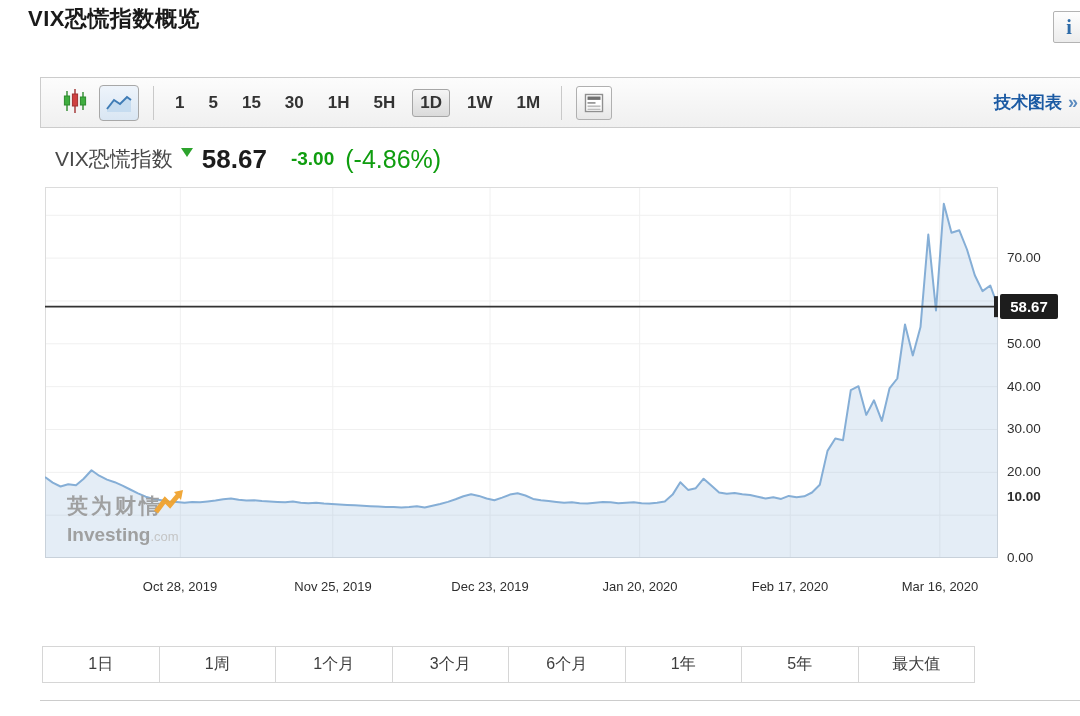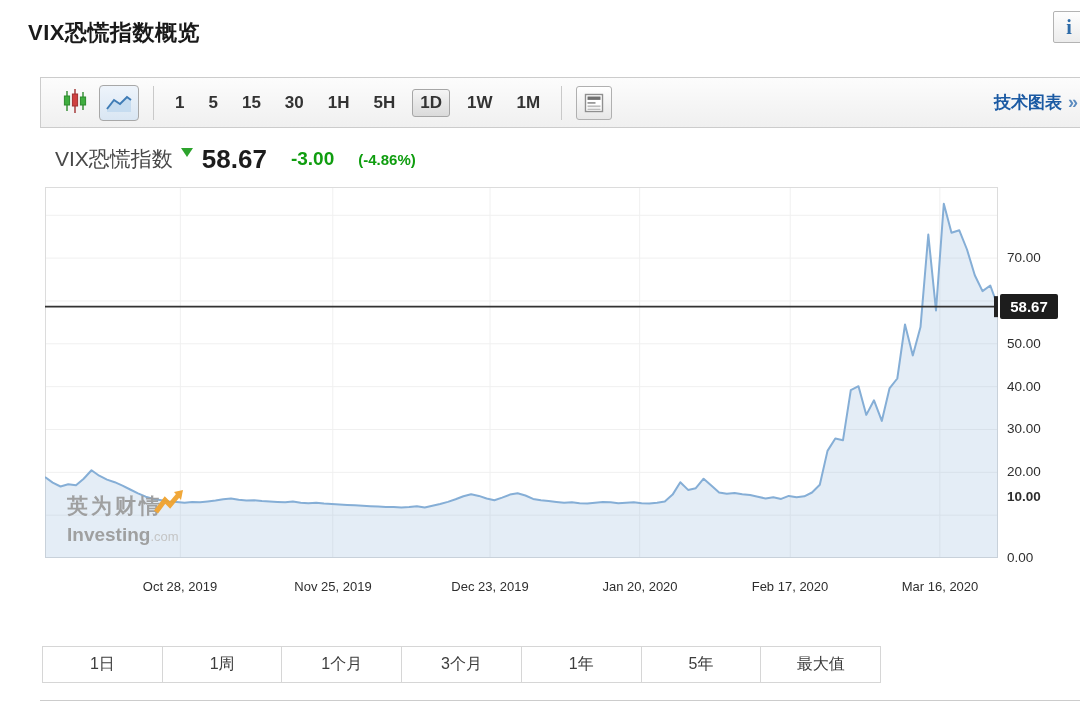--- a/index.html
+++ b/index.html
@@ -1,19 +1,19 @@
 <!DOCTYPE html>
 <html><head>
 <meta charset="utf-8">
 <style>
   * { margin:0; padding:0; box-sizing:border-box; }
   html,body { width:1080px; height:716px; overflow:hidden; background:#fff;
               font-family:"Liberation Sans","DejaVu Sans",sans-serif; position:relative; }
 
-  .page-title { position:absolute; left:28px; top:18px; font-size:22px; font-weight:bold;
+  .page-title { position:absolute; left:28px; top:4px; font-size:22px; font-weight:bold;
                 color:#1a1a1a; letter-spacing:0.5px; }
 
   .info-btn { position:absolute; left:1053px; top:11px; width:32px; height:32px;
               border:1px solid #b3b3b3; border-radius:2px;
               background:linear-gradient(#fefefe,#ececec);
               display:flex; align-items:center; justify-content:center;
               font-family:"Liberation Serif",serif; font-weight:bold; font-size:20px; color:#2f6ca8; }
 
   .toolbar { position:absolute; left:40px; top:77px; width:1040px; height:51px;
              border:1px solid #ccc; border-right:none;
@@ -34,39 +34,39 @@
   .tech-link { margin-left:auto; margin-right:2px; font-size:17px; font-weight:bold;
                color:#1b5aa3; display:flex; align-items:center; gap:6px; text-decoration:none; }
   .tech-link .arrows { color:#5c8cc0; font-size:18px; }
 
   .quote { position:absolute; left:55px; top:141px; height:36px; display:flex; align-items:center; }
   .q-name { font-size:21px; color:#484848; }
   .q-arrow { width:0; height:0; border-left:6px solid transparent; border-right:6px solid transparent;
              border-top:9px solid #2da32d; margin:0 9px 0 8px; transform:translateY(-7px); }
   .q-price { font-size:26px; font-weight:bold; color:#1c1c1c; }
   .q-change { font-size:19px; font-weight:bold; color:#0f9d0f; margin-left:24px; }
-  .q-pct { font-size:15px; font-weight:bold; color:#0f9d0f; margin-left:24px; }
+  .q-pct { font-size:25px; font-weight:normal; color:#0f9d0f; margin-left:11px; }
 
   .plot-svg { position:absolute; left:45px; top:187px; }
 
   .price-badge { position:absolute; left:1000px; width:58px; height:25px; background:#1d1d1d;
                  color:#fff; font-size:15px; font-weight:bold; border-radius:2px;
                  display:flex; align-items:center; justify-content:center; }
   .y-label { position:absolute; left:1007px; font-size:13.5px; color:#2e2e2e; line-height:18px; }
   .x-label { position:absolute; top:579px; font-size:13px; color:#2e2e2e;
              transform:translateX(-50%); white-space:nowrap; }
 
   .watermark { position:absolute; left:67px; top:488px; opacity:0.95; }
   .wm-cn { font-size:21px; font-weight:bold; color:#9c9c9c; letter-spacing:3px; line-height:36px; }
   .wm-en-row { margin-top:0px; }
   .wm-en { font-size:19px; font-weight:bold; color:#9c9c9c; }
   .wm-dom { font-size:13px; color:#c3c3c3; }
   .wm-bolt { position:absolute; left:87px; top:2px; }
 
-  .range-row { position:absolute; left:42px; top:646px; width:839px; height:37px; display:flex;
+  .range-row { position:absolute; left:42px; top:646px; width:933px; height:37px; display:flex;
                border:1px solid #d6d6d6; background:#fff; }
   .range-cell { flex:1; display:flex; align-items:center; justify-content:center;
                 font-size:16px; color:#3d3d3d; border-right:1px solid #d6d6d6; cursor:default; }
   .range-cell:last-child { border-right:none; }
 
   .bottom-divider { position:absolute; left:40px; top:700px; width:1040px; height:0;
                     border-top:1px solid #ccc; }
 </style>
 </head>
 <body>
@@ -181,18 +181,19 @@
     <div class="x-label" style="left: 640px;">Jan 20, 2020</div>
     <div class="x-label" style="left: 790px;">Feb 17, 2020</div>
     <div class="x-label" style="left: 940px;">Mar 16, 2020</div>
   </div>
 
 <div class="range-row" id="rangerow">
     <div class="range-cell">1日</div>
     <div class="range-cell">1周</div>
     <div class="range-cell">1个月</div>
     <div class="range-cell">3个月</div>
+    <div class="range-cell">6个月</div>
     <div class="range-cell">1年</div>
     <div class="range-cell">5年</div>
     <div class="range-cell">最大值</div>
   </div>
 
 <div class="bottom-divider"></div>
 
 </body></html>

